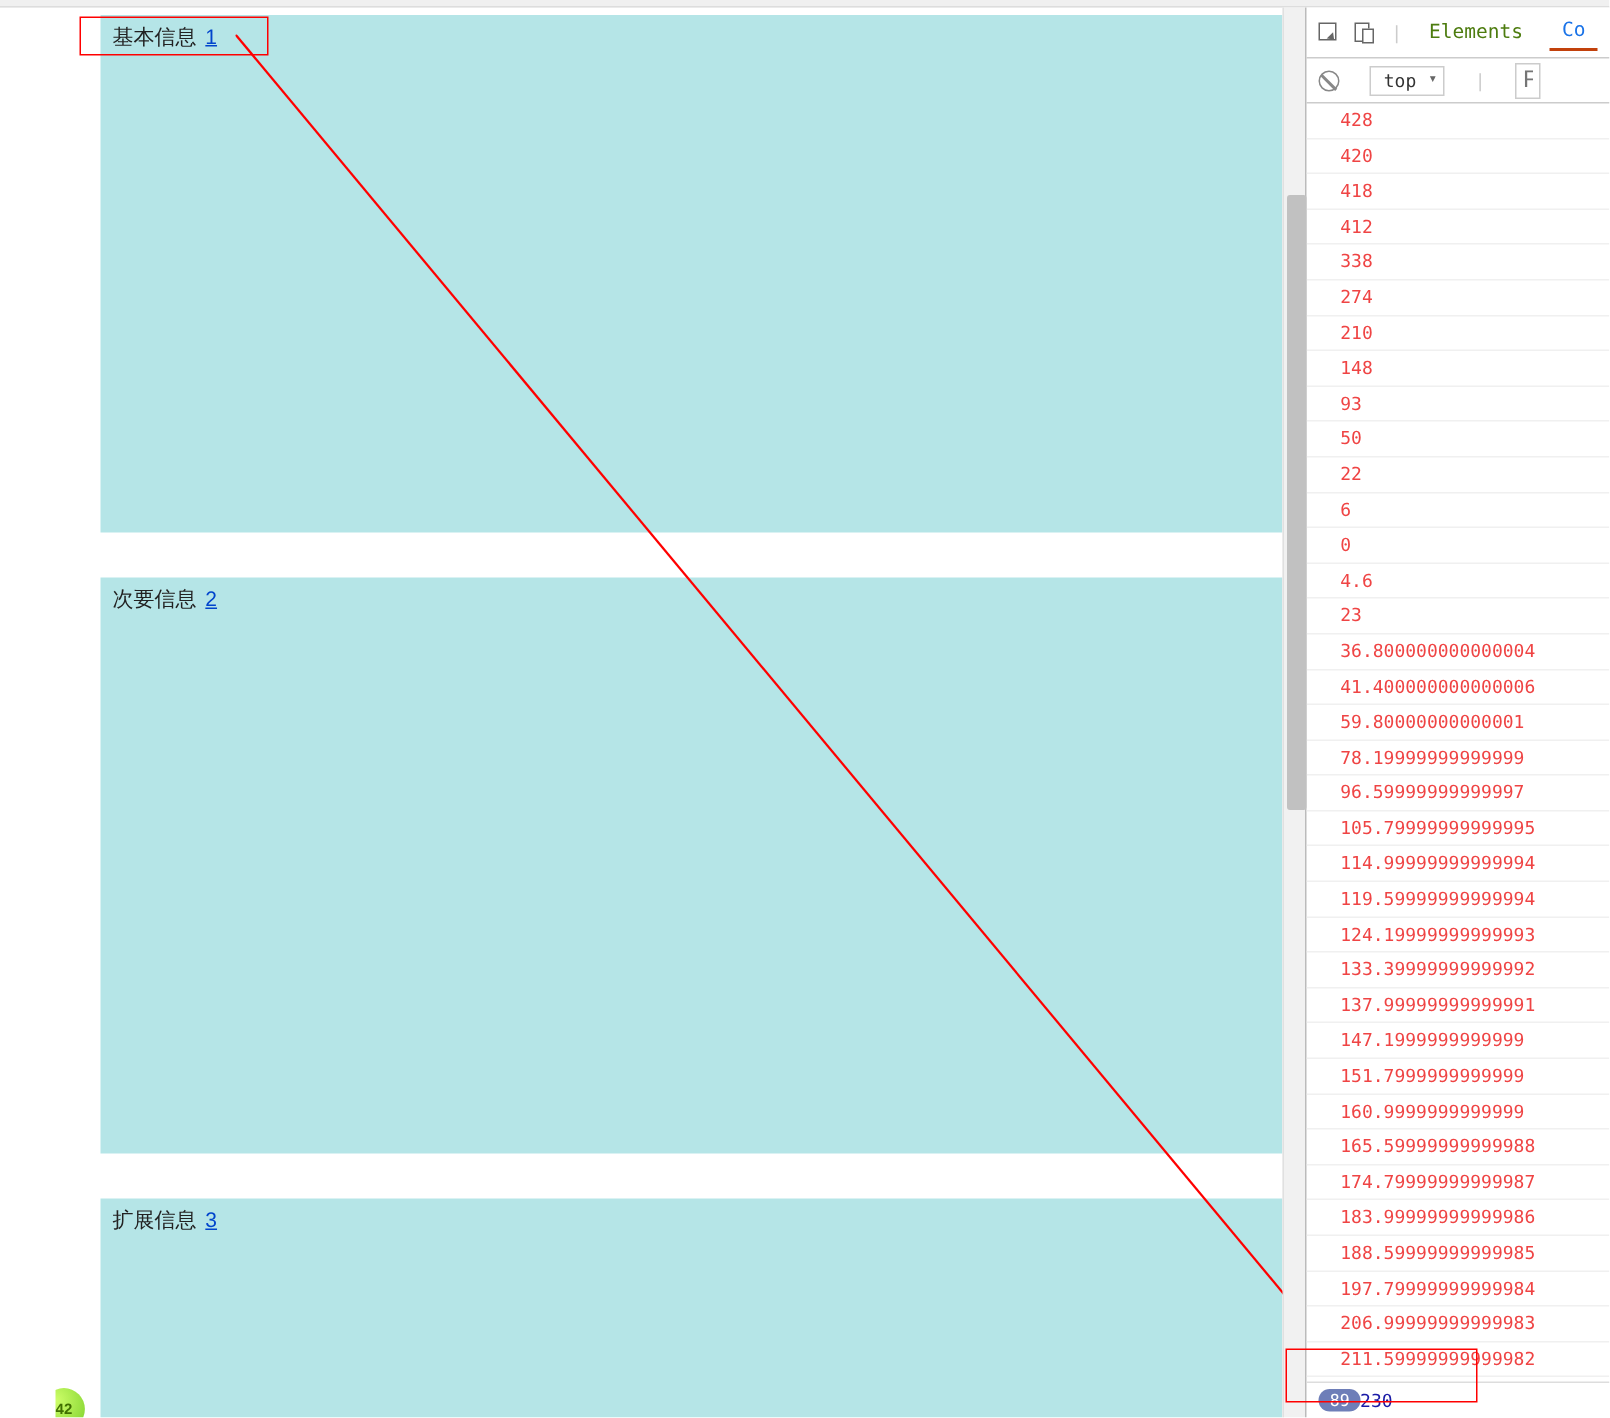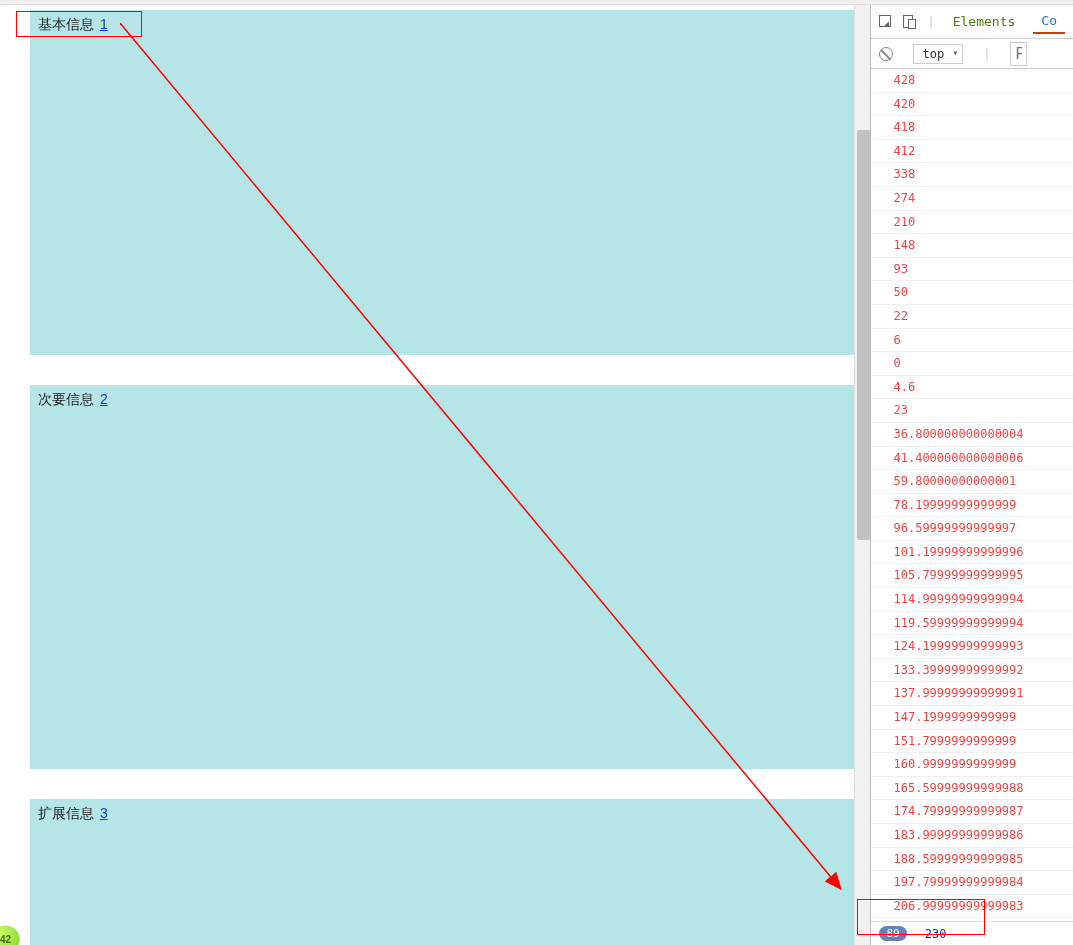--- a/index.html
+++ b/index.html
@@ -18,20 +18,21 @@
       border-bottom: 1px solid #ddd;
       overflow: hidden;
       font-size: 11px;
       color: #444;
       white-space: nowrap;
       padding-left: 10px;
     }
     .main-area {
       display: flex;
       height: 940px;
+      margin-left: 37px;
     }
     .page-viewport {
       width: 875px;
       height: 100%;
       position: relative;
       padding: 5px 0 0 30px;
       overflow: hidden;
     }
     .section {
       background: #b5e5e7;
@@ -177,21 +178,21 @@
       border-bottom: 1px solid #f0f0f0;
       color: #ef4444;
       font-family: Consolas, Menlo, monospace;
       line-height: 1.55;
     }
     .console-footer {
       border-top: 1px solid #ddd;
       padding: 4px 8px;
       display: flex;
       align-items: center;
-      gap: 18px;
+      gap: 0;
       color: #1a1aa6;
     }
     .badge {
       background: #6e7eb8;
       color: #fff;
       border-radius: 9px;
       padding: 1px 7px;
       font-size: 11px;
     }
     .green-circle {
@@ -334,21 +335,20 @@
         <div class="console-row">22</div>
         <div class="console-row">6</div>
         <div class="console-row">0</div>
         <div class="console-row">4.6</div>
         <div class="console-row">23</div>
         <div class="console-row">36.800000000000004</div>
         <div class="console-row">41.400000000000006</div>
         <div class="console-row">59.80000000000001</div>
         <div class="console-row">78.19999999999999</div>
         <div class="console-row">96.59999999999997</div>
-        <div class="console-row">101.19999999999996</div>
         <div class="console-row">105.79999999999995</div>
         <div class="console-row">114.99999999999994</div>
         <div class="console-row">119.59999999999994</div>
         <div class="console-row">124.19999999999993</div>
         <div class="console-row">133.39999999999992</div>
         <div class="console-row">137.99999999999991</div>
         <div class="console-row">147.1999999999999</div>
         <div class="console-row">151.7999999999999</div>
         <div class="console-row">160.9999999999999</div>
         <div class="console-row">165.59999999999988</div>

